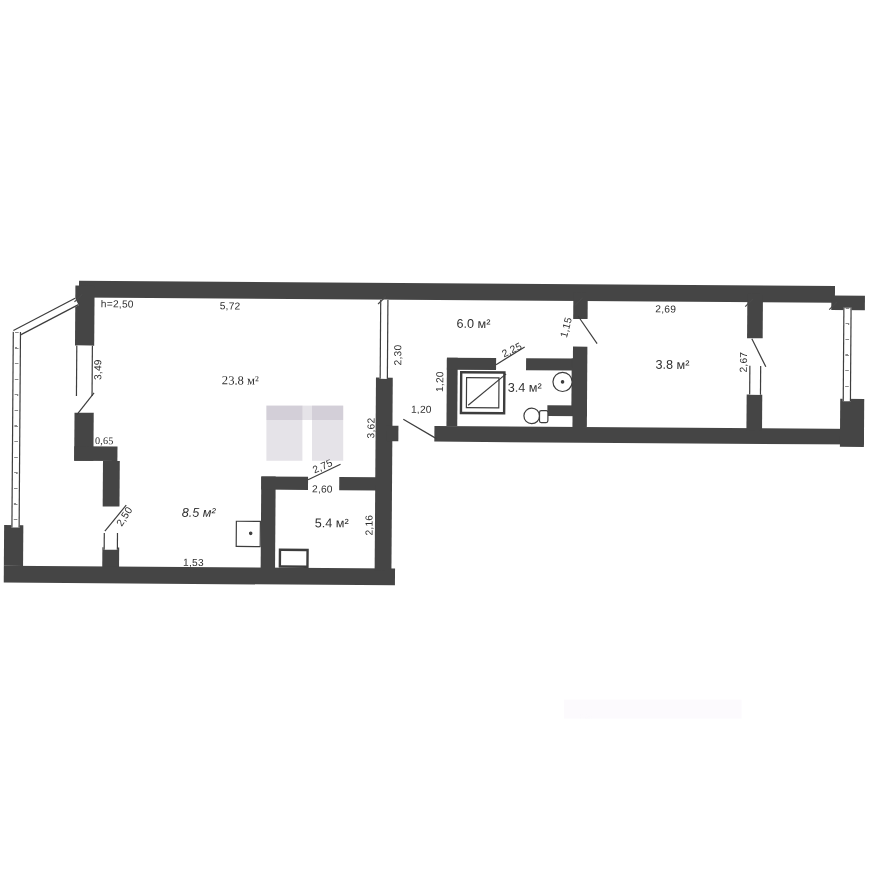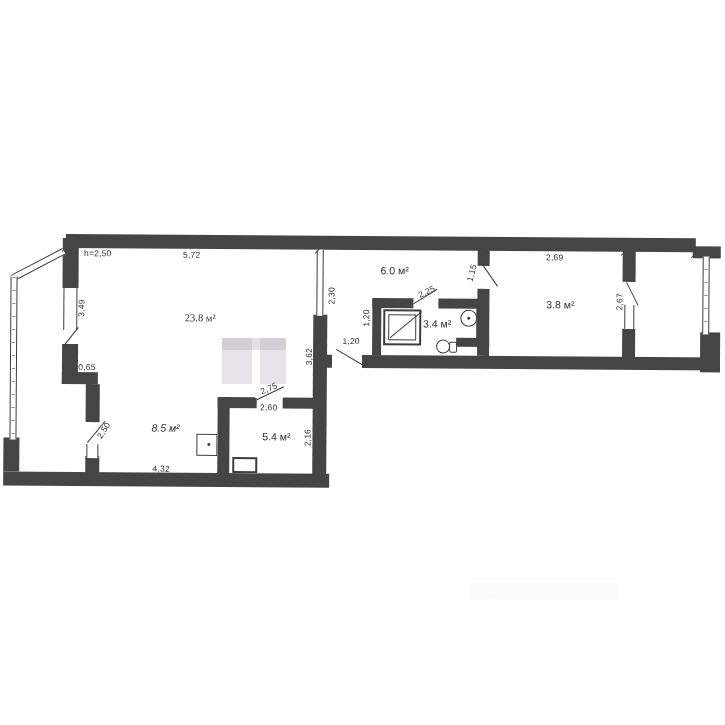--- a/index.html
+++ b/index.html
@@ -105,23 +105,23 @@
 
     <div class="tick" style="left:60px;top:250px;"></div>
     <div class="tick" style="left:313px;top:250px;"></div>
     <div class="tick" style="left:477px;top:250px;"></div>
     <div class="tick" style="left:619px;top:250px;"></div>
     <div class="tick" style="left:689px;top:252px;"></div>
 
     <span class="dim" style="left:97px;top:255px;">h=2,50</span>
     <span class="dim" style="left:191px;top:256px;">5,72</span>
     <span class="dim r90" style="left:81px;top:310px;">3,49</span>
-    <span class="dim" style="left:87px;top:369px;">0,65</span>
+    <span class="dim" style="left:87px;top:369px;font-family:Liberation Serif, serif;">0,65</span>
     <span class="dim" style="left:104px;top:432px;transform:translate(-50%,-50%) rotate(-58deg);">2,50</span>
-    <span class="dim" style="left:162px;top:470px;">4,32</span>
+    <span class="dim" style="left:162px;top:470px;">1,53</span>
     <span class="dim" style="left:269px;top:389px;transform:translate(-50%,-50%) rotate(-24deg);">2,75</span>
     <span class="dim" style="left:269px;top:408px;">2,60</span>
     <span class="dim r90" style="left:308px;top:438px;">2,16</span>
     <span class="dim r90" style="left:309px;top:357px;">3,62</span>
     <span class="dim r90" style="left:331px;top:296px;">2,30</span>
     <span class="dim r90" style="left:366px;top:318px;">1,20</span>
     <span class="dim" style="left:351px;top:341px;">1,20</span>
     <span class="dim" style="left:426px;top:291px;transform:translate(-50%,-50%) rotate(-26deg);">2,25</span>
     <span class="dim" style="left:471px;top:272px;transform:translate(-50%,-50%) rotate(-75deg);">1,15</span>
     <span class="dim" style="left:554px;top:256px;">2,69</span>

